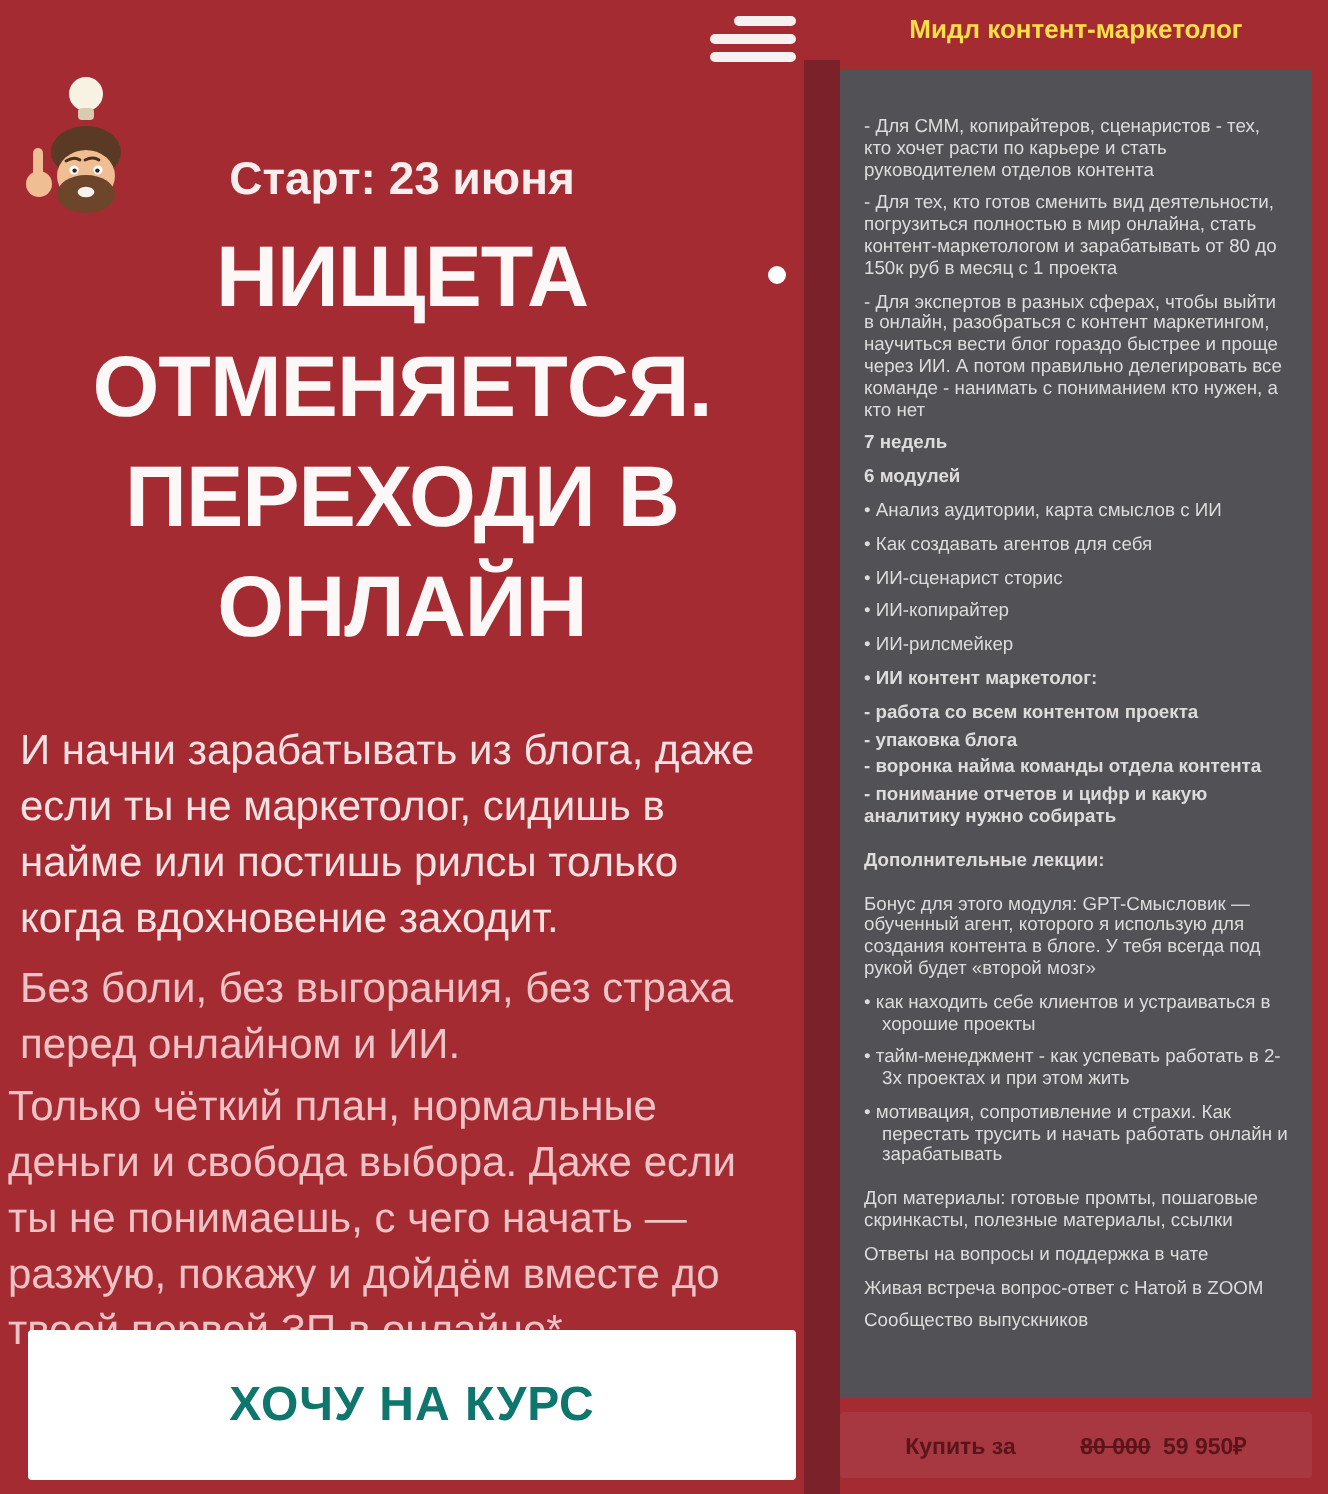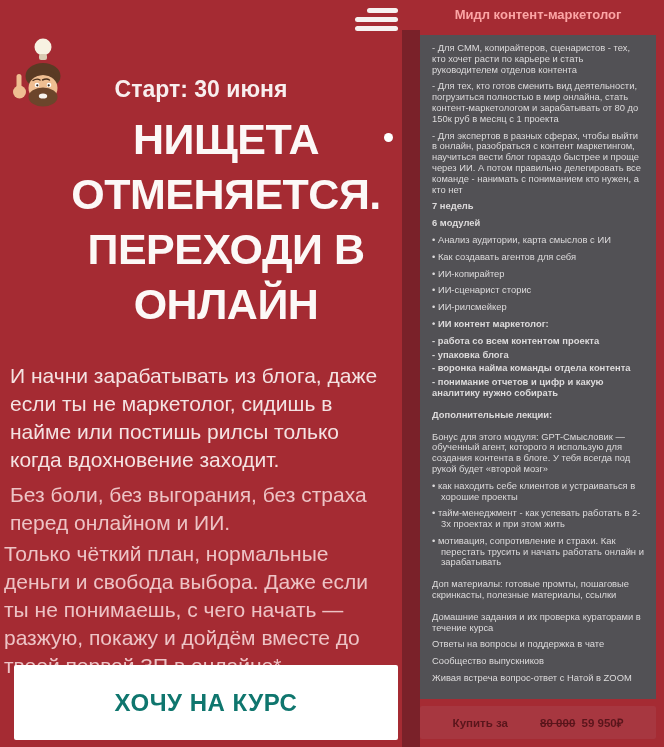--- a/index.html
+++ b/index.html
@@ -34,25 +34,25 @@
   
   .hamburger{position:absolute;left:355px;top:8px;width:43px;cursor:pointer;}
   .hamburger .bar{height:5px;background:#F6F1F0;border-radius:2.5px;margin-bottom:4px;}
   .hamburger .bar.short{width:31px;margin-left:auto;}
   .hamburger .bar.full{width:43px;}
   .divider{position:absolute;left:402px;top:30px;width:18px;height:717px;background:#7A2129;}
   .scroll-dot{position:absolute;left:384px;top:133px;width:9px;height:9px;border-radius:50%;background:#FFFFFF;}
   
   .sb-title{
     position:absolute;left:420px;top:7px;width:236px;
-    text-align:center;font-size:13px;font-weight:700;color:#fca5a5;
+    text-align:center;font-size:13px;font-weight:700;color:#fde047;
   }
   .sb-box{
     position:absolute;left:420px;top:35px;width:236px;height:664px;
-    box-sizing:border-box;padding:8px 12px;
+    box-sizing:border-box;padding:23px 12px;
     background:#525155;color:#DDDBDC;
     font-size:9.4px;line-height:10.8px;overflow:hidden;
   }
   .sb-item{margin:6px 0;}
   .sb-item:first-child{margin-top:0;}
   .sb-item.bold{font-weight:700;}
   .sb-item.bold-tight{font-weight:700;margin:3px 0;}
   .sb-item.bold-gap{font-weight:700;margin-top:11px;}
   .sb-item.para-gap{margin-top:11px;}
   .sb-item.bullet, .sb-item.bullet-bold{padding-left:9px;text-indent:-9px;}
@@ -83,23 +83,23 @@
     <ellipse cx="33" cy="60" rx="4.2" ry="2.6" fill="#F7F2EE"></ellipse>
     <circle cx="27" cy="49" r="2.3" fill="#FFFFFF"></circle>
     <circle cx="39" cy="49" r="2.3" fill="#FFFFFF"></circle>
     <circle cx="27.3" cy="49.3" r="1.1" fill="#33241A"></circle>
     <circle cx="38.7" cy="49.3" r="1.1" fill="#33241A"></circle>
     <path d="M23 44.5 q4 -2.5 7 -0.5" stroke="#4A2F1C" stroke-width="1.4" fill="none" stroke-linecap="round"></path>
     <path d="M32.5 44 q4 -2 7 0" stroke="#4A2F1C" stroke-width="1.4" fill="none" stroke-linecap="round"></path>
   </svg>
 </div>
 
-<div class="hero-start">Старт: 30 июня</div>
+<div class="hero-start">Старт: 23 июня</div>
 
-<h1 class="hero-title" style="margin:0;padding-left:25px;">НИЩЕТА
+<h1 class="hero-title" style="margin:0;">НИЩЕТА
 ОТМЕНЯЕТСЯ.
 ПЕРЕХОДИ В
 ОНЛАЙН</h1>
 
 <p class="hero-p hero-p1" style="margin:0;">И начни зарабатывать из блога, даже если ты не маркетолог, сидишь в найме или постишь рилсы только когда вдохновение заходит.</p>
 <p class="hero-p hero-p2" style="margin:0;">Без боли, без выгорания, без страха перед онлайном и ИИ.</p>
 <p class="hero-p hero-p3" style="margin:0;">Только чёткий план, нормальные деньги и свобода выбора. Даже если ты не понимаешь, с чего начать — разжую, покажу и дойдём вместе до твоей первой ЗП в онлайне*</p>
 
 <button class="cta">ХОЧУ НА КУРС</button>
 
@@ -115,37 +115,36 @@
 <div class="sb-title">Мидл контент-маркетолог</div>
 
 <div class="sb-box">
     <div class="sb-item para">- Для СММ, копирайтеров, сценаристов - тех, кто хочет расти по карьере и стать руководителем отделов контента</div>
     <div class="sb-item para">- Для тех, кто готов сменить вид деятельности, погрузиться полностью в мир онлайна, стать контент-маркетологом и зарабатывать от 80 до 150к руб в месяц с 1 проекта</div>
     <div class="sb-item para">- Для экспертов в разных сферах, чтобы выйти в онлайн, разобраться с контент маркетингом, научиться вести блог гораздо быстрее и проще через ИИ. А потом правильно делегировать все команде - нанимать с пониманием кто нужен, а кто нет</div>
     <div class="sb-item bold">7 недель</div>
     <div class="sb-item bold">6 модулей</div>
     <div class="sb-item bullet">Анализ аудитории, карта смыслов с ИИ</div>
     <div class="sb-item bullet">Как создавать агентов для себя</div>
+    <div class="sb-item bullet">ИИ-сценарист сторис</div>
     <div class="sb-item bullet">ИИ-копирайтер</div>
-    <div class="sb-item bullet">ИИ-сценарист сторис</div>
     <div class="sb-item bullet">ИИ-рилсмейкер</div>
     <div class="sb-item bullet-bold">ИИ контент маркетолог:</div>
     <div class="sb-item bold-tight">- работа со всем контентом проекта</div>
     <div class="sb-item bold-tight">- упаковка блога</div>
     <div class="sb-item bold-tight">- воронка найма команды отдела контента</div>
     <div class="sb-item bold-tight">- понимание отчетов и цифр и какую аналитику нужно собирать</div>
     <div class="sb-item bold-gap">Дополнительные лекции:</div>
     <div class="sb-item para-gap">Бонус для этого модуля: GPT-Смысловик — обученный агент, которого я использую для создания контента в блоге. У тебя всегда под рукой будет «второй мозг»</div>
     <div class="sb-item bullet">как находить себе клиентов и устраиваться в хорошие проекты</div>
     <div class="sb-item bullet">тайм-менеджмент - как успевать работать в 2-3х проектах и при этом жить</div>
     <div class="sb-item bullet">мотивация, сопротивление и страхи. Как перестать трусить и начать работать онлайн и зарабатывать</div>
     <div class="sb-item para-gap">Доп материалы: готовые промты, пошаговые скринкасты, полезные материалы, ссылки</div>
-    <div class="sb-item para-gap">Домашние задания и их проверка кураторами в течение курса</div>
     <div class="sb-item para">Ответы на вопросы и поддержка в чате</div>
+    <div class="sb-item para">Живая встреча вопрос-ответ с Натой в ZOOM</div>
     <div class="sb-item para">Сообщество выпускников</div>
-    <div class="sb-item para">Живая встреча вопрос-ответ с Натой в ZOOM</div>
   </div>
 
 <button class="buy-btn">
   <span>Купить за</span>
   <span class="old">80 000</span>
   <span>59 950₽</span>
 </button>
 
 </body></html>

